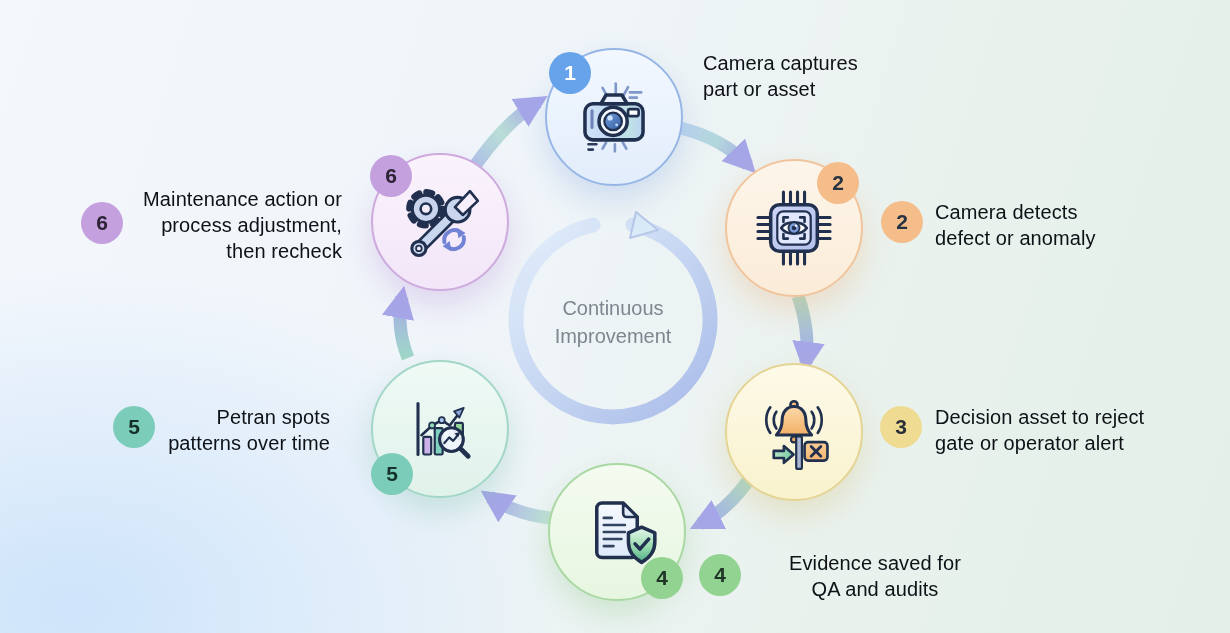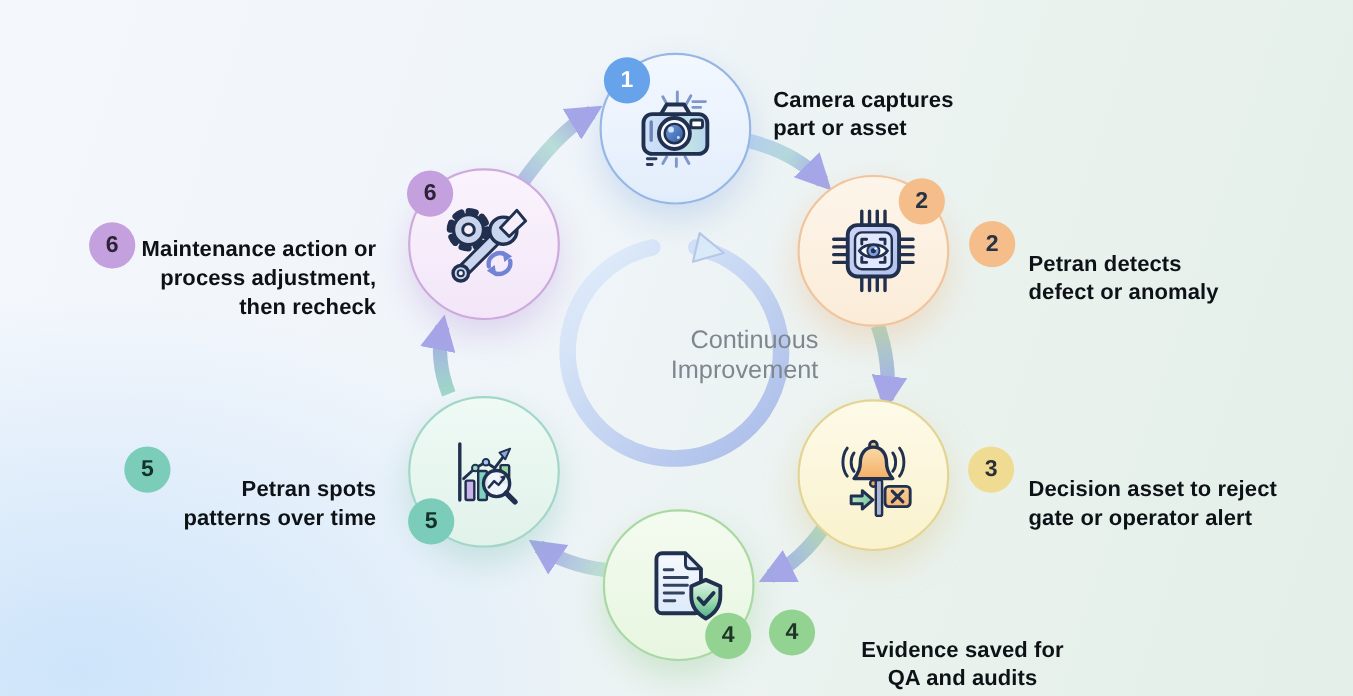--- a/index.html
+++ b/index.html
@@ -19,27 +19,27 @@
     display:flex;align-items:center;justify-content:center;z-index:2;
   }
   .node svg{width:88px;height:88px;}
   .badge{
     position:absolute;width:42px;height:42px;border-radius:50%;
     background:var(--bg);color:var(--bt);
     display:flex;align-items:center;justify-content:center;
     font-size:21px;font-weight:600;z-index:3;
   }
   .label{
-    position:absolute;font-size:20px;line-height:26px;font-weight:700;
-    color:#0e1217;white-space:pre-line;z-index:2;letter-spacing:.1px;margin-top:28px;
+    position:absolute;font-size:20px;line-height:26px;font-weight:400;
+    color:#0e1217;white-space:pre-line;z-index:2;letter-spacing:.1px;
   }
   .label.right{text-align:right;}
   .center-label{
-    position:absolute;left:444px;top:294px;width:300px;text-align:right;
-    font-size:23px;line-height:28px;color:#7e868f;white-space:pre-line;z-index:2;
+    position:absolute;left:463px;top:294px;width:300px;text-align:center;
+    font-size:20px;line-height:28px;color:#7e868f;white-space:pre-line;z-index:2;
   }
 </style>
 </head>
 <body>
 
 <div class="canvas">
 
   <svg class="arrows" viewBox="0 0 1230 633" width="1230" height="633">
     <defs>
       <marker id="ah" viewBox="0 0 10 10" refX="6.5" refY="5" markerWidth="2.5" markerHeight="2.5" orient="auto" markerUnits="strokeWidth">
@@ -142,21 +142,21 @@
         <path d="M38 43 v-5 h5 M57 38 h5 v5 M38 57 v5 h5 M62 57 v5 h-5" stroke="#20304e" stroke-width="3" fill="none"></path>
         <path d="M35.5 50 C41 41.5 59 41.5 64.5 50 C59 58.5 41 58.5 35.5 50 Z" fill="#fefefe" stroke="#20304e" stroke-width="3"></path>
         <circle cx="50" cy="50" r="6.3" fill="#7e9cd9" stroke="#20304e" stroke-width="2"></circle>
         <circle cx="50" cy="50" r="2.6" fill="#20304e"></circle>
         <circle cx="52.3" cy="47.6" r="1.3" fill="#ffffff"></circle>
       </g>
     </svg>
   </div>
   <div class="badge" style="left: 817px; top: 162px; --cb: #f0c49c; --cf1: #fdf5ea; --cf2: #fbecd8; --bg: #f4bd8a; --bt: #273242; --glow: rgba(235,175,115,0.32);">2</div>
   <div class="badge" style="left: 881px; top: 201px; --cb: #f0c49c; --cf1: #fdf5ea; --cf2: #fbecd8; --bg: #f4bd8a; --bt: #273242; --glow: rgba(235,175,115,0.32);">2</div>
-  <div class="label" style="left:935px;top:199px;width:260px;">Petran detects
+  <div class="label" style="left:935px;top:199px;width:260px;">Camera detects
 defect or anomaly</div>
 
   <div class="node" style="left: 725px; top: 363px; --cb: #e4d494; --cf1: #fdfae8; --cf2: #f9f2cd; --bg: #efdc92; --bt: #2b3038; --glow: rgba(215,195,125,0.35);">
     <svg viewBox="0 0 100 100">
       <defs>
         <linearGradient id="bell" x1="0" y1="0" x2="0" y2="1">
           <stop offset="0" stop-color="#fad9a8"></stop>
             <stop offset="1" stop-color="#f3af66"></stop>
         </linearGradient>
         <linearGradient id="garr" x1="0" y1="0" x2="1" y2="0">
@@ -224,21 +224,21 @@
         <circle cx="52" cy="40" r="3.4" fill="#aac5f0" stroke="#20304e" stroke-width="2"></circle>
         <circle cx="63" cy="62" r="13.5" fill="rgba(240,246,253,0.93)" stroke="#20304e" stroke-width="3.5"></circle>
         <path d="M55 66 l5.5-6.5 4.5 4 6-7.5" stroke="#20304e" stroke-width="2.5" fill="none"></path>
         <polygon points="73,53 66.5,55 70.5,59.5" fill="#20304e"></polygon>
         <path d="M73 72 L82 81" stroke="#20304e" stroke-width="5.5" fill="none"></path>
       </g>
     </svg>
   </div>
   <div class="badge" style="left: 371px; top: 453px; --cb: #a2d6c6; --cf1: #effaf5; --cf2: #e1f2eb; --bg: #7bccb8; --bt: #14322a; --glow: rgba(120,190,170,0.32);">5</div>
   <div class="badge" style="left: 113px; top: 406px; --cb: #a2d6c6; --cf1: #effaf5; --cf2: #e1f2eb; --bg: #7bccb8; --bt: #14322a; --glow: rgba(120,190,170,0.32);">5</div>
-  <div class="label right" style="left:100px;top:404px;width:242px;">Petran spots
+  <div class="label right" style="left:88px;top:404px;width:242px;">Petran spots
 patterns over time</div>
 
   <div class="node" style="left: 371px; top: 153px; --cb: #cda9dd; --cf1: #faf3fc; --cf2: #f2e6f8; --bg: #c5a0de; --bt: #2d2336; --glow: rgba(185,145,215,0.32);">
     <svg viewBox="0 0 100 100">
       <g stroke-linecap="round" stroke-linejoin="round">
         <circle cx="34" cy="35" r="19" fill="none" stroke="#20304e" stroke-width="7" stroke-dasharray="6.8 8.1"></circle>
         <circle cx="34" cy="35" r="15.5" fill="#c9d4ec" stroke="#20304e" stroke-width="3.5"></circle>
         <circle cx="34" cy="35" r="6" fill="#f4ecf9" stroke="#20304e" stroke-width="3"></circle>
         <path d="M26 80 L62 44" stroke="#20304e" stroke-width="15"></path>
         <path d="M26 80 L62 44" stroke="#c9d6ee" stroke-width="9"></path>

